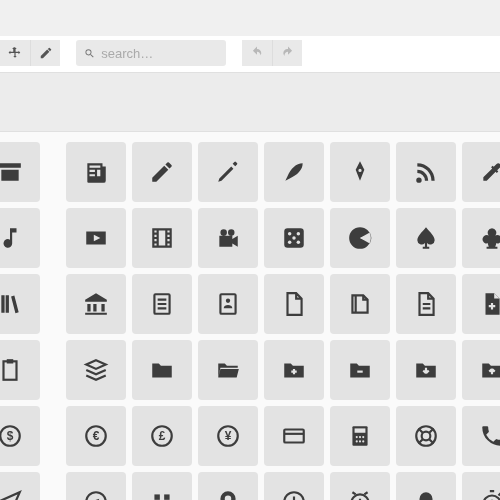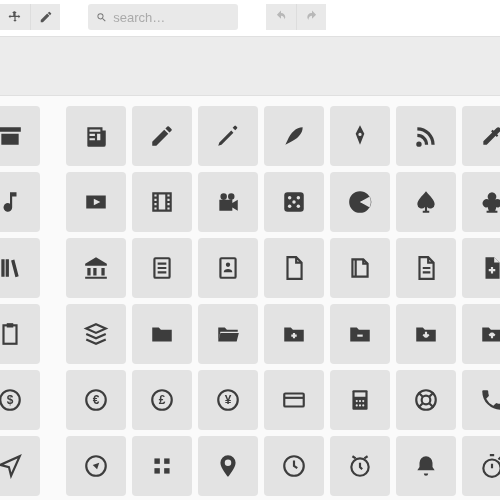--- a/index.html
+++ b/index.html
@@ -7,22 +7,23 @@
   body {
     font-family: -apple-system, BlinkMacSystemFont, "Segoe UI", sans-serif;
     background: #f0f0f0;
     color: #444;
     font-size: 13px;
   }
   .toolbar {
     display: flex;
     align-items: center;
     padding: 4px 0 6px 0;
-    gap: 28px;
+    gap: 16px;
     background: #fff;
+    margin-top: 36px;
   }
   .tool-group {
     display: flex;
     gap: 0;
   }
   .tool-btn {
     width: 30px;
     height: 26px;
     background: #e9e9e9;
     border: none;

